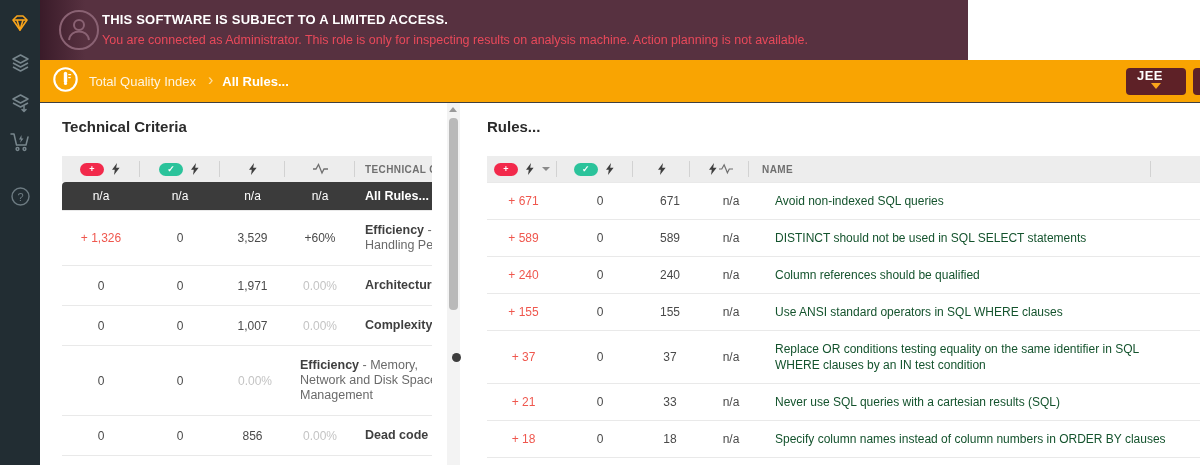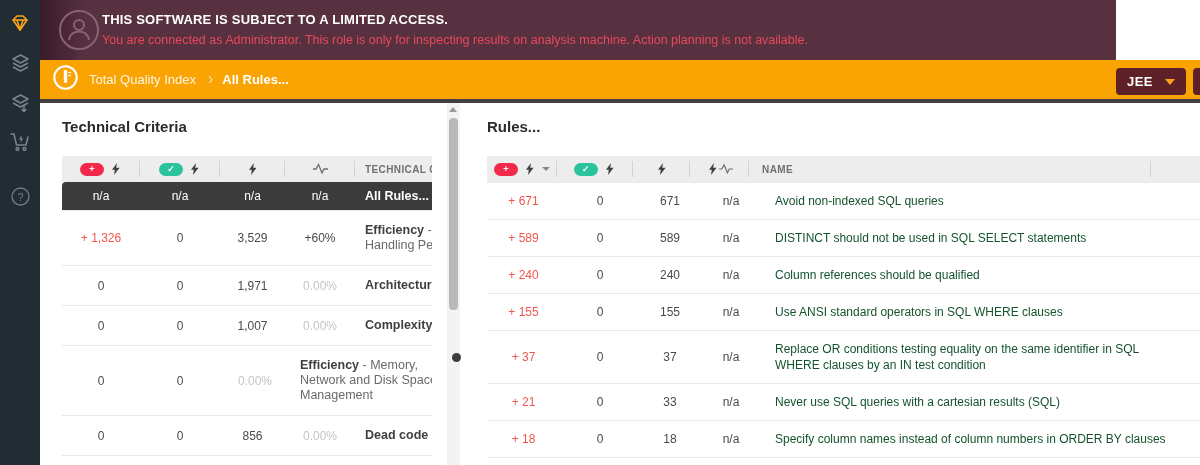--- a/index.html
+++ b/index.html
@@ -4,36 +4,36 @@
 <style>
   * { margin:0; padding:0; box-sizing:border-box; }
   html,body { width:1200px; height:465px; overflow:hidden; background:#fff;
     font-family:"Liberation Sans", sans-serif; }
 
   
   #sidebar { position:absolute; left:0; top:0; width:40px; height:465px; background:#222d33; z-index:30; }
   .side-ic { position:absolute; left:0; width:40px; height:30px; display:flex; align-items:center; justify-content:center; cursor:pointer; }
 
   
-  #banner { position:absolute; left:40px; top:0; width:1076px; height:60px;
+  #banner { position:absolute; left:40px; top:0; width:928px; height:60px;
     background:linear-gradient(90deg,#3a1b29 0,#573140 45px,#573140 100%); }
   #banner .avatar { position:absolute; left:18px; top:9px; }
   #banner .txt { position:absolute; left:62px; top:12px; }
   #banner .t1 { color:#ffffff; font-size:13px; font-weight:bold; letter-spacing:.2px; }
   #banner .t2 { color:#e8495a; font-size:12.5px; margin-top:6px; }
 
   
   #topbar { position:absolute; left:40px; top:60px; width:1160px; height:43px; background:#f9a402;
-    border-bottom:4px solid #404040; display:flex; align-items:center; }
+    border-bottom:1px solid #404040; display:flex; align-items:center; }
   .crumb-wrap { display:flex; align-items:center; margin-left:12px; }
   .crumb-a { color:rgba(255,255,255,.88); font-size:13px; margin-left:10px; cursor:pointer; }
   .crumb-sep { color:rgba(255,255,255,.65); font-size:16px; margin:0 9px 2px 12px; }
   .crumb-b { color:#ffffff; font-size:13px; font-weight:bold; cursor:default; }
   #techsel { position:absolute; right:14px; top:8px; height:27px; background:#5e2127; border-radius:4px;
-    display:flex; align-items:center; padding:0 11px; cursor:pointer; }
+    display:flex; align-items:center; padding:0 11px; cursor:pointer;flex-direction:column; }
   #techsel .lbl { color:#fff; font-size:13px; font-weight:bold; letter-spacing:.5px; margin-right:12px; }
   .chev-dn { width:0; height:0; border-left:5px solid transparent; border-right:5px solid transparent; border-top:6px solid #f9a41b; }
   #btn-partial { position:absolute; right:0; top:8px; width:7px; height:27px; background:#5e2127; border-radius:4px 0 0 4px; cursor:pointer; }
 
   
   #content { position:absolute; left:40px; top:103px; width:1160px; height:362px; background:#fff; }
 
   .panel-title { font-size:15px; font-weight:bold; color:#2b2b2b; }
 
   

